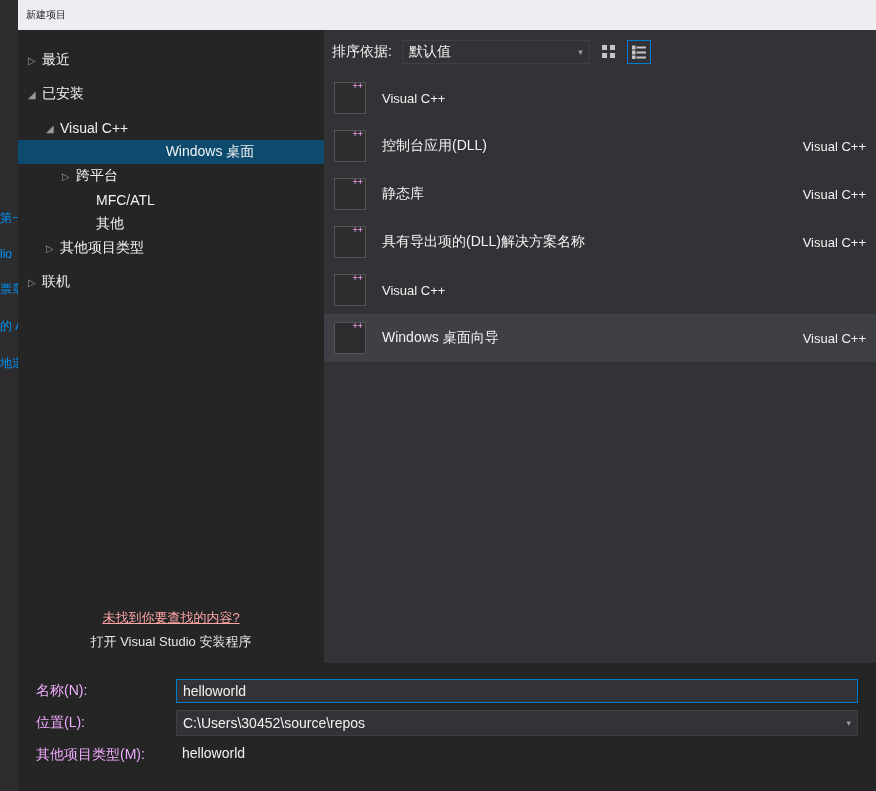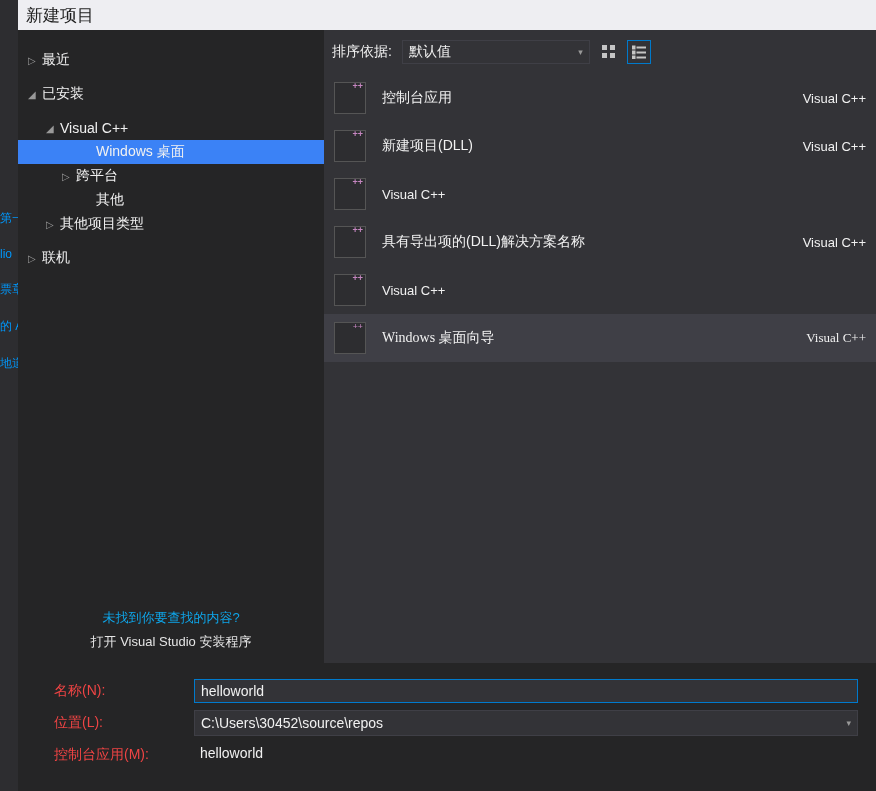--- a/index.html
+++ b/index.html
@@ -31,21 +31,21 @@
     flex-direction: column;
     background: #252526;
   }
   .titlebar {
     height: 30px;
     background: #eeeef2;
     color: #1e1e1e;
     display: flex;
     align-items: center;
     padding: 0 8px;
-    font-size: 17px;
+    font-size: 10px;
   }
   .body {
     flex: 1;
     display: flex;
     background: #252526;
   }
   .sidebar {
     width: 306px;
     background: #252526;
     display: flex;
@@ -55,35 +55,35 @@
   }
   .tree { flex: 1; }
   .tree-row {
     display: flex;
     align-items: center;
     height: 24px;
     padding-left: 10px;
     cursor: pointer;
     color: #f1f1f1;
   }
-  .tree-row.selected { background: #3b82f6; }
+  .tree-row.selected { background: #0c4a6e; justify-content: center; }
   .tree-row .arrow {
     width: 14px;
     font-size: 10px;
     color: #999;
   }
   .depth1 { padding-left: 28px; }
   .depth2 { padding-left: 44px; }
   .depth3-noarrow { padding-left: 78px; }
   .sidebar-bottom {
     text-align: center;
     padding: 12px;
     font-size: 13px;
   }
-  .sidebar-bottom .q { color: #0ea5e9; margin-bottom: 6px; }
+  .sidebar-bottom .q { color: #fca5a5; margin-bottom: 6px; text-decoration: underline; }
   .sidebar-bottom .link { color: #e5e5e5; cursor: pointer; }
   .rightpane {
     flex: 1;
     background: #333337;
     display: flex;
     flex-direction: column;
   }
   .sortbar {
     height: 44px;
     display: flex;
@@ -112,21 +112,21 @@
   .viewbtn.active { outline: 1px solid #007acc; }
   .templates { flex: 1; background: #333337; }
   .tpl-row {
     height: 48px;
     display: flex;
     align-items: center;
     padding: 0 10px;
     gap: 16px;
     cursor: pointer;
   }
-  .tpl-row.selected { background: #3f3f46; font-family: Liberation Serif, serif; }
+  .tpl-row.selected { background: #3f3f46; }
   .tpl-icon {
     width: 32px; height: 32px;
     background: #2d2d30;
     border: 1px solid #555;
     position: relative;
   }
   .tpl-icon::after {
     content: "++";
     position: absolute;
     top: -2px; right: 2px;
@@ -140,21 +140,21 @@
     background: #252526;
     padding: 12px 0 20px 0;
   }
   .form-row {
     display: flex;
     align-items: center;
     height: 32px;
     gap: 8px;
     padding: 0 18px;
   }
-  .form-label { width: 132px; color: #ef4444; margin-left: 18px; }
+  .form-label { width: 132px; color: #f0abfc; }
   .form-input {
     flex: 1;
     height: 24px;
     background: #333337;
     border: 1px solid #3f3f46;
     color: #f1f1f1;
     padding: 0 6px;
     font-size: 14px;
   }
   .form-input.focused { border: 1px solid #007acc; }
@@ -211,20 +211,23 @@
         <div class="tree-row depth1">
           <span class="arrow">◢</span>
           <span>Visual C++</span>
         </div>
         <div class="tree-row depth3-noarrow selected">
           <span>Windows 桌面</span>
         </div>
         <div class="tree-row depth2">
           <span class="arrow">▷</span>
           <span>跨平台</span>
+        </div>
+        <div class="tree-row depth3-noarrow">
+          <span>MFC/ATL</span>
         </div>
         <div class="tree-row depth3-noarrow">
           <span>其他</span>
         </div>
         <div class="tree-row depth1">
           <span class="arrow">▷</span>
           <span>其他项目类型</span>
         </div>
         <div style="height:10px"></div>
         <div class="tree-row">
@@ -260,30 +263,30 @@
             <rect x="0" y="6" width="3" height="3"></rect>
               <rect x="5" y="7" width="9" height="1"></rect>
             <rect x="0" y="11" width="3" height="3"></rect>
               <rect x="5" y="12" width="9" height="1"></rect>
           </svg>
         </div>
       </div>
       <div class="templates">
         <div class="tpl-row">
           <div class="tpl-icon"></div>
-          <div class="tpl-name">控制台应用</div>
-          <div class="tpl-lang">Visual C++</div>
-        </div>
-        <div class="tpl-row">
-          <div class="tpl-icon"></div>
-          <div class="tpl-name">新建项目(DLL)</div>
-          <div class="tpl-lang">Visual C++</div>
-        </div>
-        <div class="tpl-row">
-          <div class="tpl-icon"></div>
+          <div class="tpl-lang">Visual C++</div>
+        </div>
+        <div class="tpl-row">
+          <div class="tpl-icon"></div>
+          <div class="tpl-name">控制台应用(DLL)</div>
+          <div class="tpl-lang">Visual C++</div>
+        </div>
+        <div class="tpl-row">
+          <div class="tpl-icon"></div>
+          <div class="tpl-name">静态库</div>
           <div class="tpl-lang">Visual C++</div>
         </div>
         <div class="tpl-row">
           <div class="tpl-icon"></div>
           <div class="tpl-name">具有导出项的(DLL)解决方案名称</div>
           <div class="tpl-lang">Visual C++</div>
         </div>
         <div class="tpl-row">
           <div class="tpl-icon"></div>
           <div class="tpl-lang">Visual C++</div>
@@ -303,17 +306,17 @@
       <input class="form-input focused" value="helloworld" style="">
     </div>
     <div class="form-row">
       <div class="form-label">位置(L):</div>
       <div class="form-dd">
         <span>C:\Users\30452\source\repos</span>
         <span class="dd-arrow">▾</span>
       </div>
     </div>
     <div class="form-row">
-      <div class="form-label">控制台应用(M):</div>
+      <div class="form-label">其他项目类型(M):</div>
       <div class="form-static">helloworld</div>
     </div>
   </div>
 </div>
 
 </body></html>

